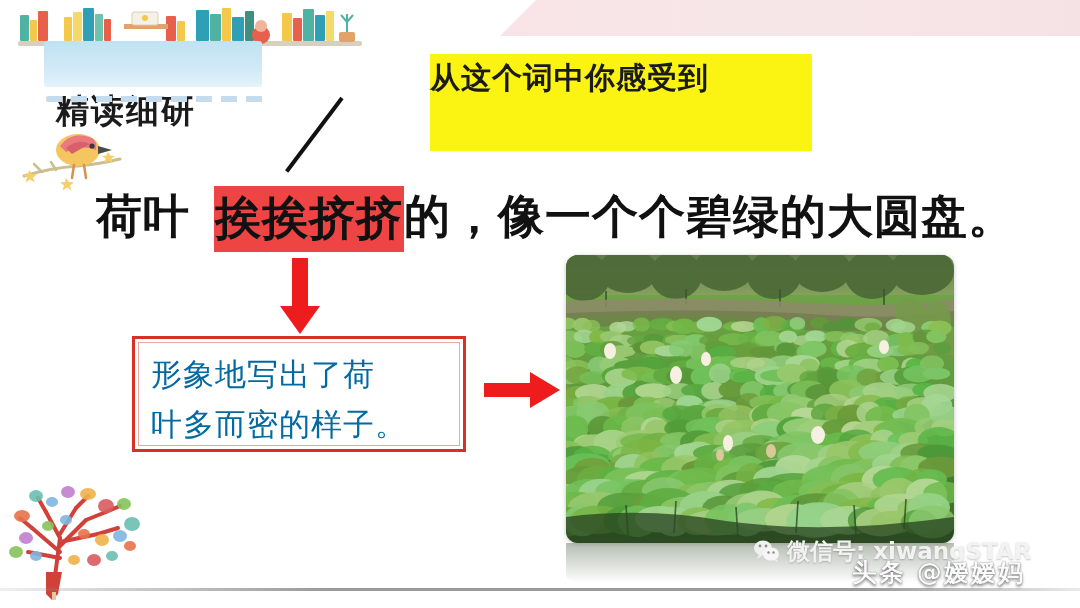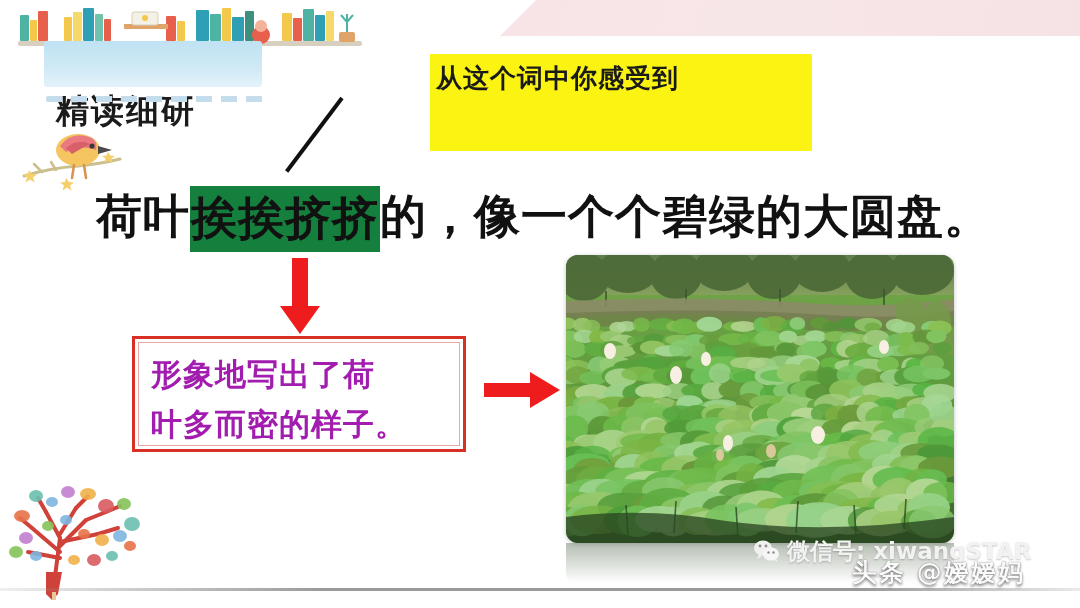--- a/index.html
+++ b/index.html
@@ -45,57 +45,56 @@
   
   .bird-wrap{position:absolute;left:20px;top:126px;width:110px;height:66px;}
 
   
   .callout{
     position:absolute;left:430px;top:54px;width:382px;height:97px;
     background:#fbf311;
     padding:0;
   }
   .callout-line{
-    font-size:26px;font-weight:600;color:#1a1a1a;
+    font-size:30px;font-weight:600;color:#1a1a1a;
     line-height:48px;letter-spacing:1px;white-space:nowrap;
-    padding-left:6px;
     font-family:"DejaVu Sans","Liberation Sans",sans-serif;
   }
 
   
   .pointer-line{
     position:absolute;left:340px;top:98px;width:4px;height:92px;
     background:#111;transform:rotate(37deg);transform-origin:top center;
   }
 
   
   .sentence{
     position:absolute;left:96px;top:186px;height:62px;
     display:flex;align-items:flex-start;white-space:nowrap;
     font-family:"DejaVu Serif","Liberation Serif",serif;
     font-size:46px;font-weight:700;color:#111;letter-spacing:1px;
   }
-  .sentence .hl{background:#15803d;padding:2px 1px;}
+  .sentence .hl{background:#ef4444;padding:2px 1px;margin-left:24px;}
 
   
   .arrow-down{position:absolute;left:272px;top:258px;width:56px;height:78px;}
   .arrow-right{position:absolute;left:484px;top:368px;width:78px;height:44px;}
 
   
   .note-box{
     position:absolute;left:132px;top:336px;width:334px;height:116px;
     border:3px solid #d93025;background:#fff;box-sizing:border-box;
   }
   .note-inner{
     position:absolute;inset:3px;border:1px solid #e8a9a3;box-sizing:border-box;
     padding:6px 12px;
   }
   .note-line{
     font-family:"DejaVu Serif","Liberation Serif",serif;
-    font-size:31px;font-weight:700;color:#a21caf;line-height:50px;
+    font-size:31px;font-weight:400;color:#0369a1;line-height:50px;
     letter-spacing:1px;white-space:nowrap;
   }
 
   
   .photo{
     position:absolute;left:566px;top:255px;width:388px;height:288px;
     border-radius:12px;overflow:hidden;box-shadow:0 1px 4px rgba(0,0,0,.25);
   }
   .photo svg{display:block;width:100%;height:100%;}
   .photo-reflection{

